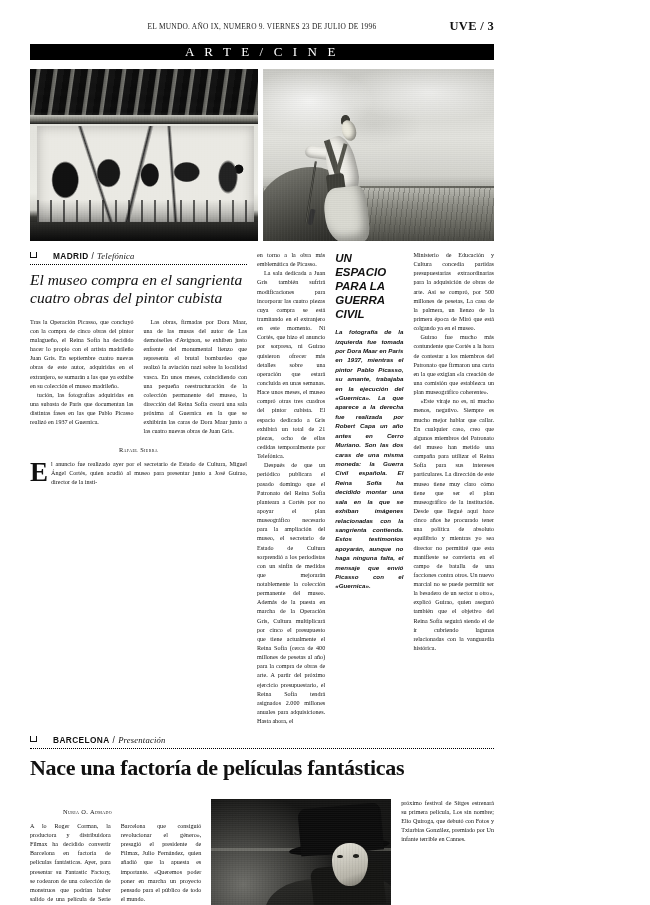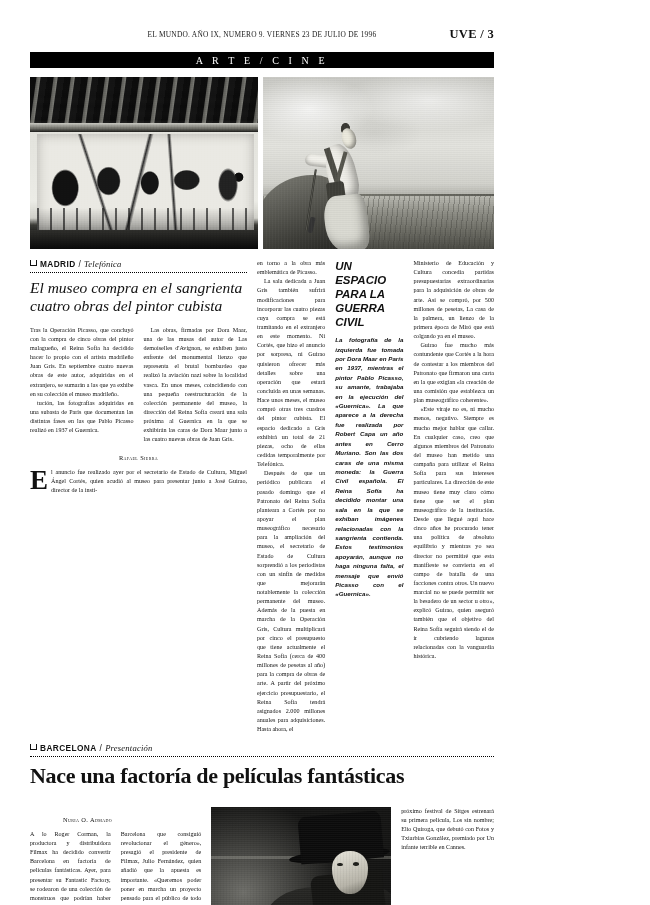--- a/index.html
+++ b/index.html
@@ -14,21 +14,21 @@
     overflow: hidden;
     font-family: "Liberation Serif", "DejaVu Serif", serif;
     color: #111111;
     position: relative;
   }
   .page {
     position: relative;
     width: 524px;
     height: 905px;
     box-sizing: border-box;
-    padding: 16px 30px;
+    padding: 8px 30px;
     background: #fff;
   }
 
   
   .masthead {
     position: relative;
     height: 30px;
     padding-top: 14px;
     box-sizing: border-box;
   }
@@ -54,21 +54,21 @@
   .section-bar {
     margin-top: 6px;
     height: 16px;
     background: #000000;
     color: #ffffff;
     display: flex;
     align-items: center;
     justify-content: center;
   }
   .section-bar span {
-    font-size: 10px;
+    font-size: 13px;
     letter-spacing: 3.6px;
     font-family: "Liberation Serif", serif;
   }
 
   
   .photo-strip {
     margin-top: 9px;
     display: flex;
     gap: 5px;
     height: 172px;
@@ -256,21 +256,21 @@
     align-items: baseline;
     gap: 3px;
   }
   .kicker .sq {
     display:inline-block;
     width: 5px; height: 5px;
     border: 1.1px solid #111;
     border-top: none;
     position: relative; top: -1px;
   }
-  .kicker .place { font-weight: bold; letter-spacing: .4px; }
+  .kicker .place { font-weight: bold; letter-spacing: .4px; margin-left: 13px; }
   .kicker .sep { font-weight: normal; }
   .kicker .type {
     font-family: "Liberation Serif", serif;
     font-style: italic;
     font-size: 8.6px;
   }
   .dotted {
     border-top: 1.1px dotted #000;
     margin: 2.5px 0 6px 0;
     height: 0;

